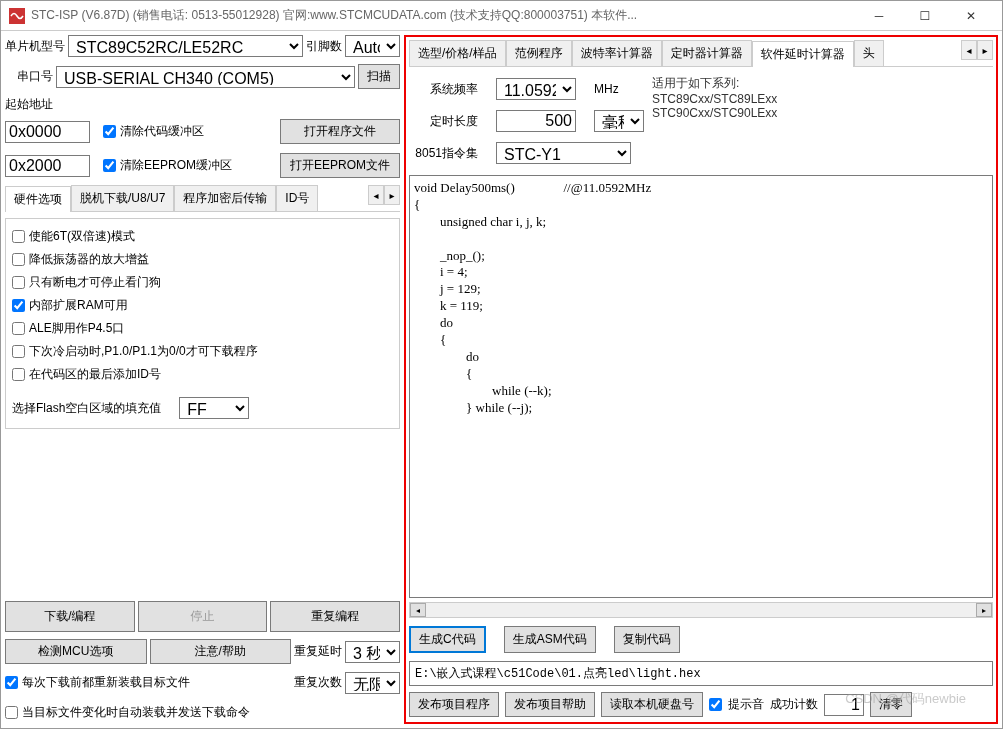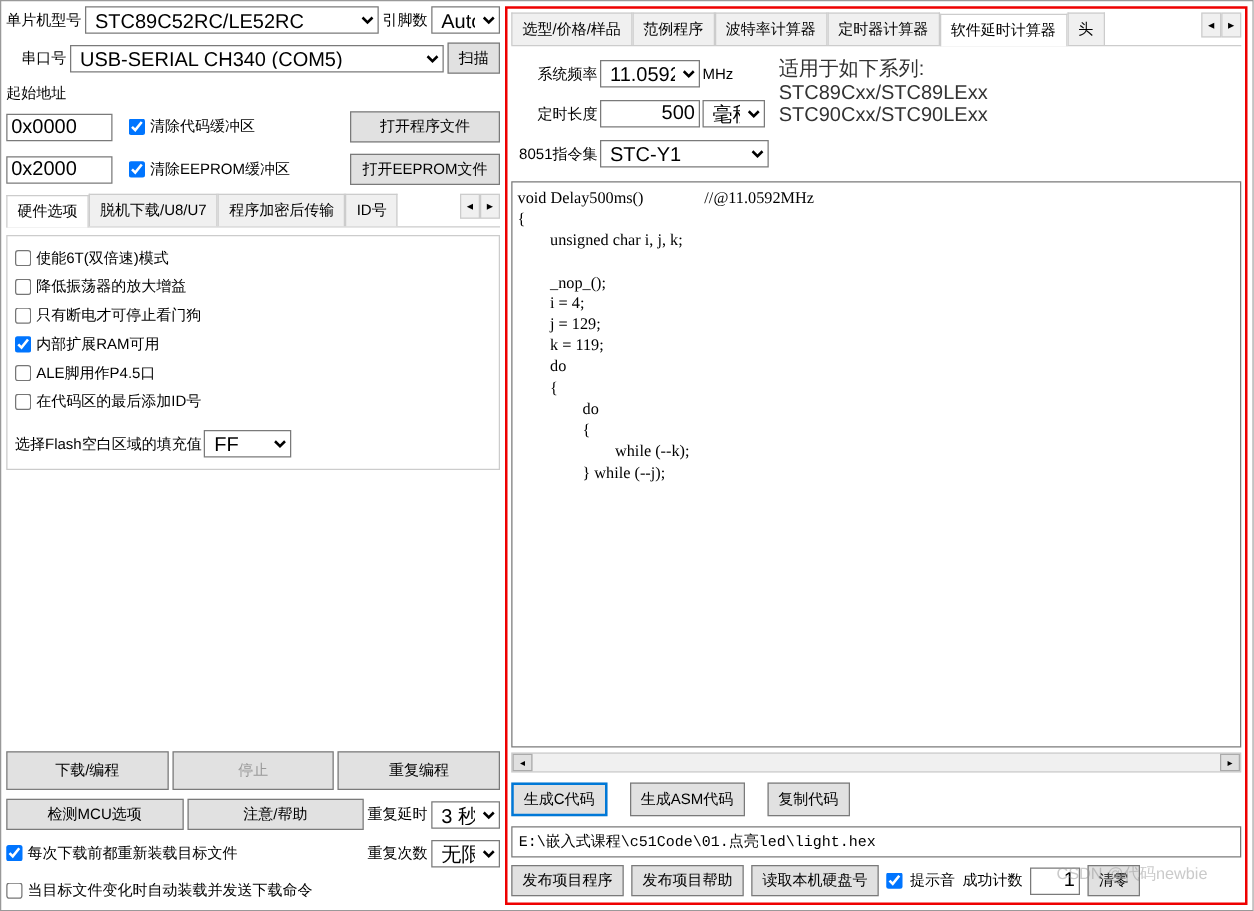--- a/index.html
+++ b/index.html
@@ -24,37 +24,49 @@
 .tab.active { background: #fff; position: relative; top: 1px; }
 .tab-arrows { display: flex; margin-left: auto; }
 .tab-arrow { width: 16px; height: 20px; border: 1px solid #ccc; display: flex; align-items: center; justify-content: center; cursor: pointer; background: #f0f0f0; font-size: 10px; }
 .checkbox-row { display: flex; align-items: center; gap: 4px; padding: 3px 0; }
 .checkbox-row input { margin: 0; }
 .addr-grid { display: grid; grid-template-columns: 95px auto; gap: 3px; align-items: center; }
 .addr-input { width: 85px; }
 .options-box { border: 1px solid #ccc; padding: 6px; margin-top: 2px; }
 .code-area { border: 1px solid #7a7a7a; background: #fff; font-family: Liberation Serif, serif; font-size: 13px; padding: 4px; white-space: pre; overflow: auto; flex: 1; line-height: 1.3; }
 .small-tabs { display: flex; }
-.fieldset-row { display: flex; align-items: center; gap: 2px; padding: 3px 0; }
+.fieldset-row { display: flex; align-items: center; gap: 18px; padding: 3px 0; }
 .right-top { display: flex; gap: 8px; padding: 4px; }
 .right-top-left { display: flex; flex-direction: column; gap: 4px; }
-.right-top-right { font-size: 16px; color: #333; }
+.right-top-right { font-size: 12px; color: #333; }
 .scrollbar-h { height: 16px; background: #f0f0f0; border: 1px solid #ccc; display: flex; }
 .scroll-btn { width: 16px; background: #e0e0e0; border: 1px solid #aaa; display: flex; align-items: center; justify-content: center; font-size: 8px; }
 .scroll-track { flex: 1; }
 .button-row { display: flex; gap: 18px; padding: 4px 0; }
 .info-box { border: 1px solid #7a7a7a; background: #fff; padding: 6px; font-size: 12px; line-height: 1.5; min-height: 90px; }
 .path-box { border: 1px solid #7a7a7a; background: #fff; padding: 3px 5px; font-size: 12px; font-family: "Courier New", monospace; }
 .bottom-row { display: flex; align-items: center; gap: 6px; padding: 2px 0; }
 .watermark { position: absolute; right: 30px; bottom: 14px; color: rgba(150,150,150,0.5); font-size: 13px; }
 </style>
 </head>
 <body>
 
 <div class="window">
+  <div class="titlebar">
+    <svg class="titlebar-icon" viewBox="0 0 16 16">
+        <rect width="16" height="16" fill="#c33"></rect>
+        <path d="M2 8 Q5 3 8 8 T14 8" stroke="#fff" fill="none" stroke-width="1.5"></path>
+      </svg>
+    <span class="titlebar-text">STC-ISP (V6.87D) (销售电话: 0513-55012928) 官网:www.STCMCUDATA.com  (技术支持QQ:800003751) 本软件...</span>
+    <div class="win-btns">
+      <div class="win-btn">─</div>
+      <div class="win-btn">☐</div>
+      <div class="win-btn close">✕</div>
+    </div>
+  </div>
 
   <div class="body-area">
 
     <div class="left-panel">
       <div class="row">
         <span class="label">单片机型号</span>
         <select style="flex:1"><option>STC89C52RC/LE52RC</option></select>
         <span class="label">引脚数</span>
         <select style="width:55px"><option>Auto</option></select>
       </div>
@@ -106,20 +118,24 @@
             <input type="checkbox" style="">
             <span>只有断电才可停止看门狗</span>
           </div>
         <div class="checkbox-row">
             <input type="checkbox" checked="" style="">
             <span>内部扩展RAM可用</span>
           </div>
         <div class="checkbox-row">
             <input type="checkbox" style="">
             <span>ALE脚用作P4.5口</span>
+          </div>
+        <div class="checkbox-row">
+            <input type="checkbox" style="">
+            <span>下次冷启动时,P1.0/P1.1为0/0才可下载程序</span>
           </div>
         <div class="checkbox-row">
             <input type="checkbox" style="">
             <span>在代码区的最后添加ID号</span>
           </div>
         <div class="fieldset-row" style="margin-top:8px">
           <span>选择Flash空白区域的填充值</span>
           <select style="width:70px"><option>FF</option></select>
         </div>
       </div>

